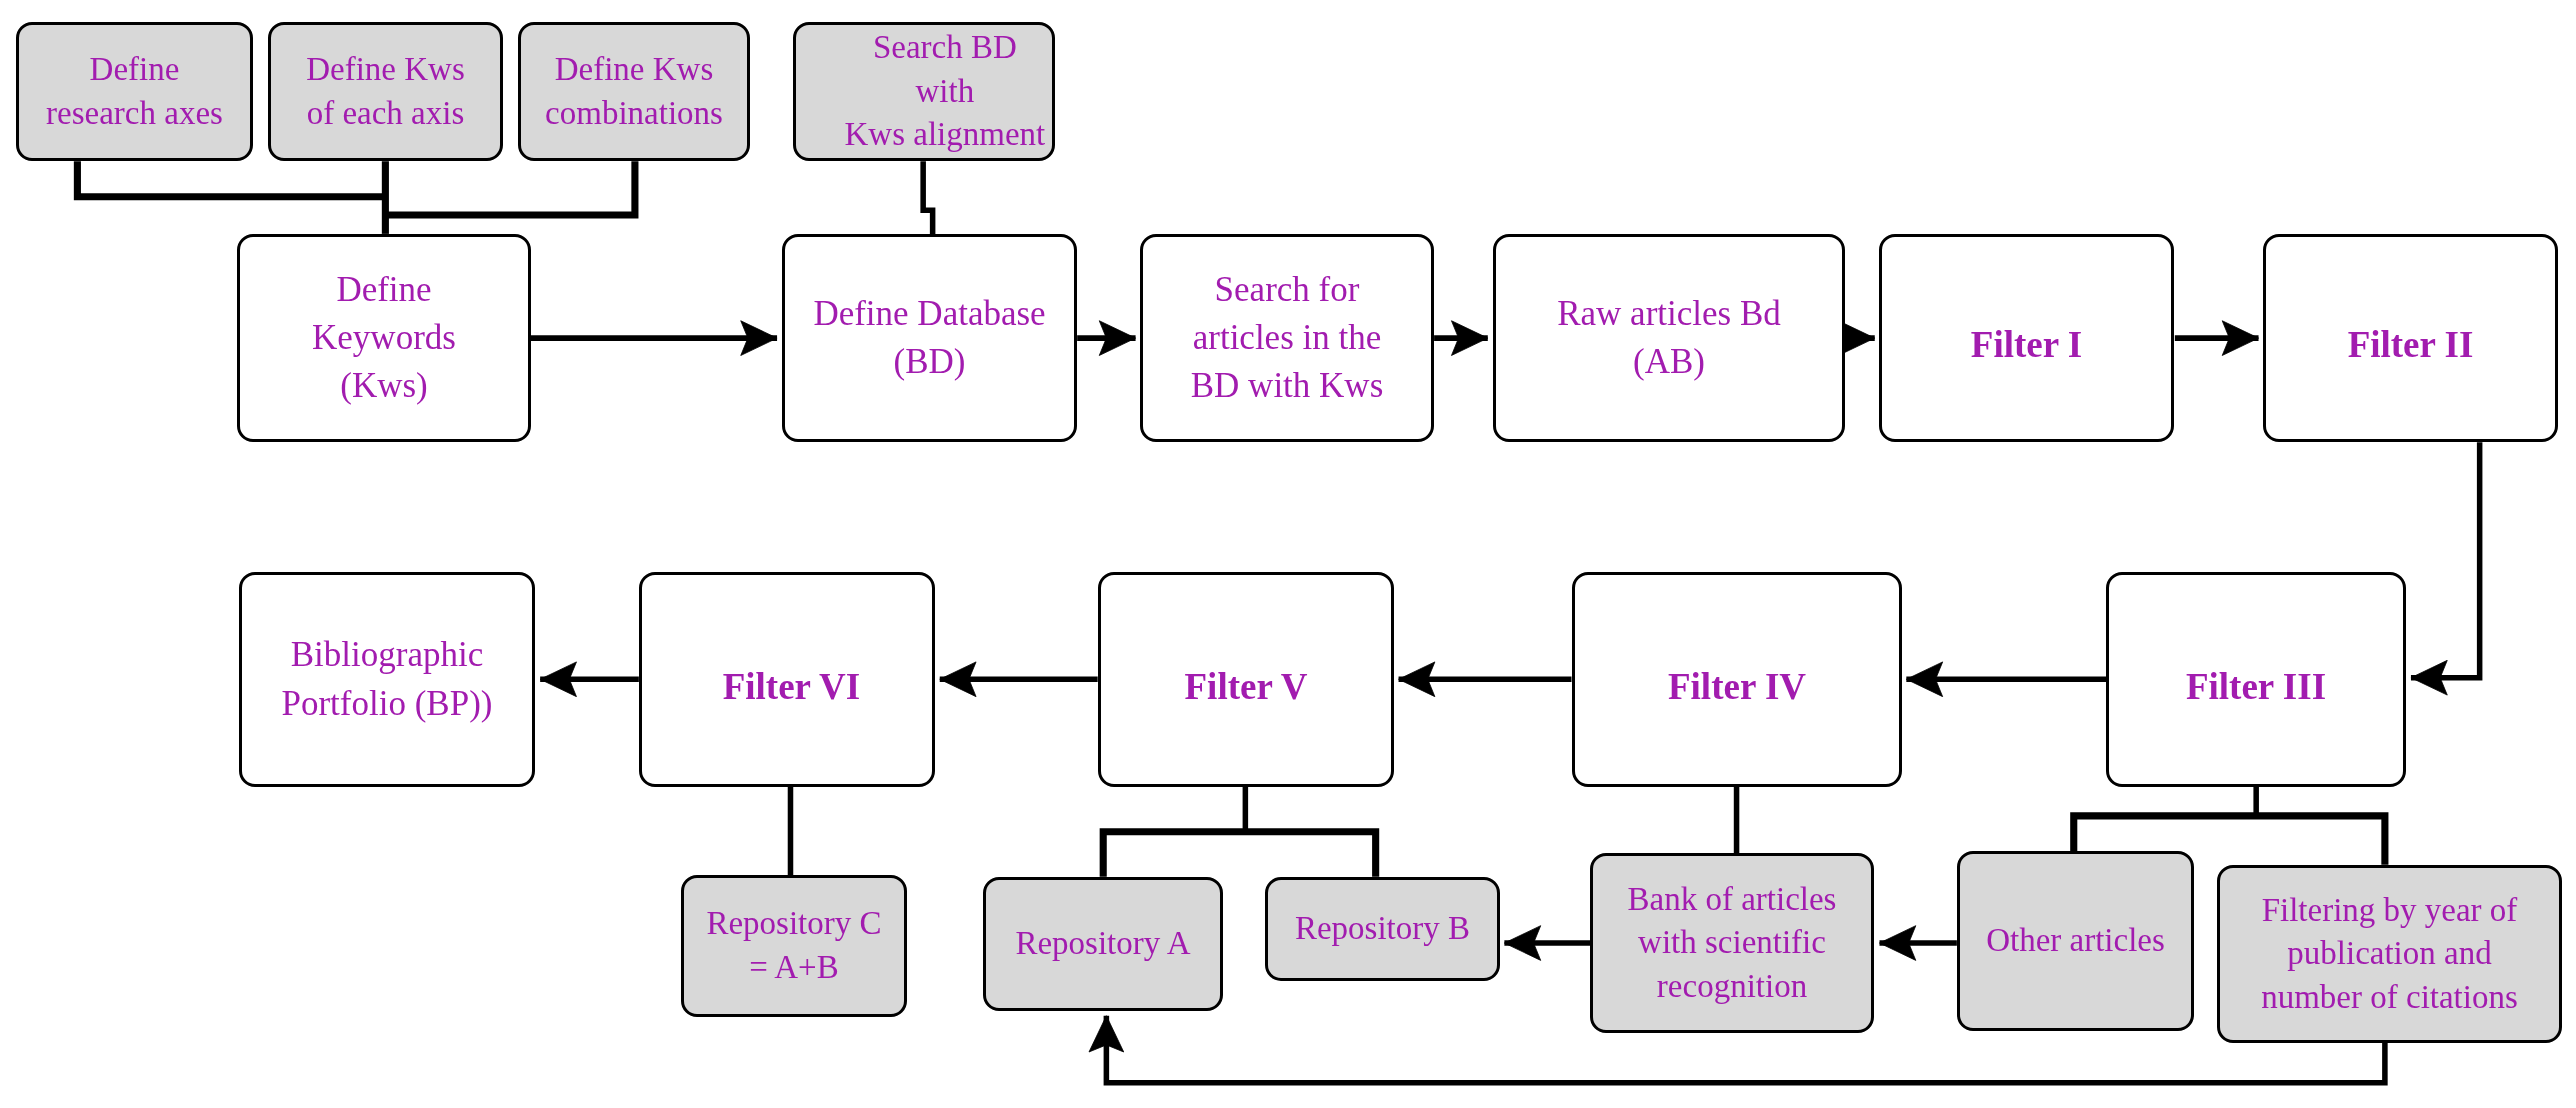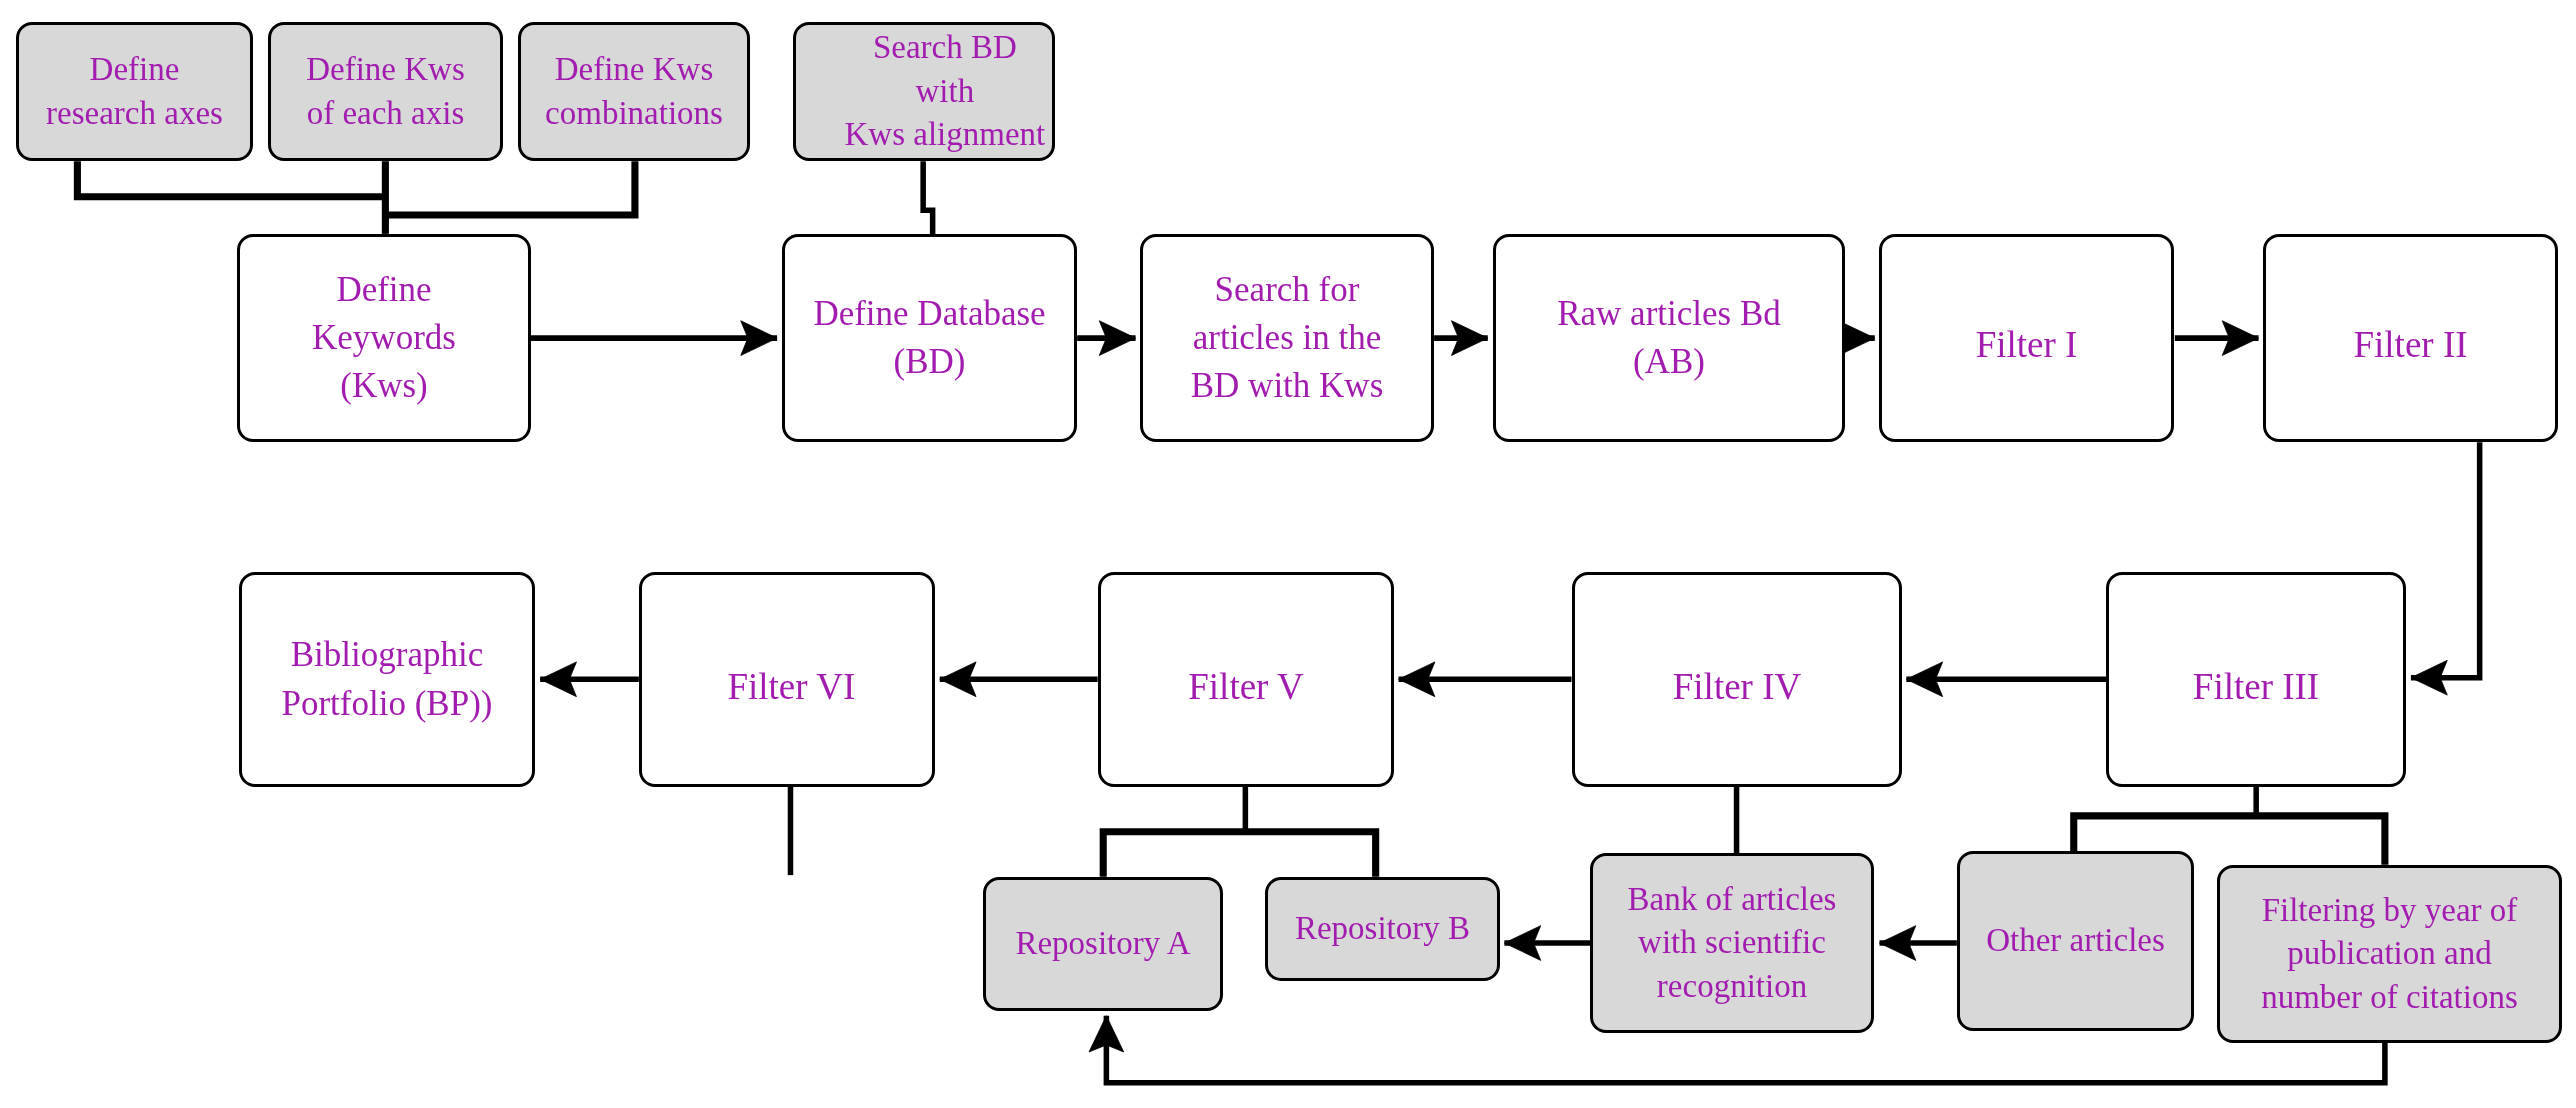--- a/index.html
+++ b/index.html
@@ -43,21 +43,21 @@
     color:#a21caf;
   }
   .node.gray{background:var(--node-fill-gray);}
   .node.white{background:var(--node-fill-white);}
   .label{
     white-space:pre-line;
     font-size:33px;
     line-height:1.32;
   }
   .row2 .label{font-size:35px;line-height:1.38;}
-  .bold .label{font-weight:normal;font-size:37px;margin-top:15px;}
+  .bold .label{font-weight:bold;font-size:37px;margin-top:15px;}
 </style>
 </head>
 <body>
 
 <div class="canvas">
 
   <svg class="edges" viewBox="0 0 3262 1404" xmlns="http://www.w3.org/2000/svg">
     <defs>
       <marker id="ah" markerUnits="userSpaceOnUse" markerWidth="50" markerHeight="46" refX="48" refY="23" orient="auto">
         <path d="M48 23 L2 1 L11 23 L2 45 Z" fill="currentColor" stroke="none"></path>
@@ -142,20 +142,24 @@
   <div class="node white bold" style="left:1098px;top:572px;width:296px;height:215px;">
     <span class="label">Filter V</span>
   </div>
   <div class="node white bold" style="left:1572px;top:572px;width:330px;height:215px;">
     <span class="label">Filter IV</span>
   </div>
   <div class="node white bold" style="left:2106px;top:572px;width:300px;height:215px;">
     <span class="label">Filter III</span>
   </div>
 
+  <div class="node gray" style="left:681px;top:875px;width:226px;height:142px;">
+    <span class="label">Repository C
+= A+B</span>
+  </div>
   <div class="node gray" style="left:983px;top:877px;width:240px;height:134px;">
     <span class="label">Repository A</span>
   </div>
   <div class="node gray" style="left:1265px;top:877px;width:235px;height:104px;">
     <span class="label">Repository B</span>
   </div>
   <div class="node gray" style="left:1590px;top:853px;width:284px;height:180px;">
     <span class="label">Bank of articles
 with scientific
 recognition</span>

